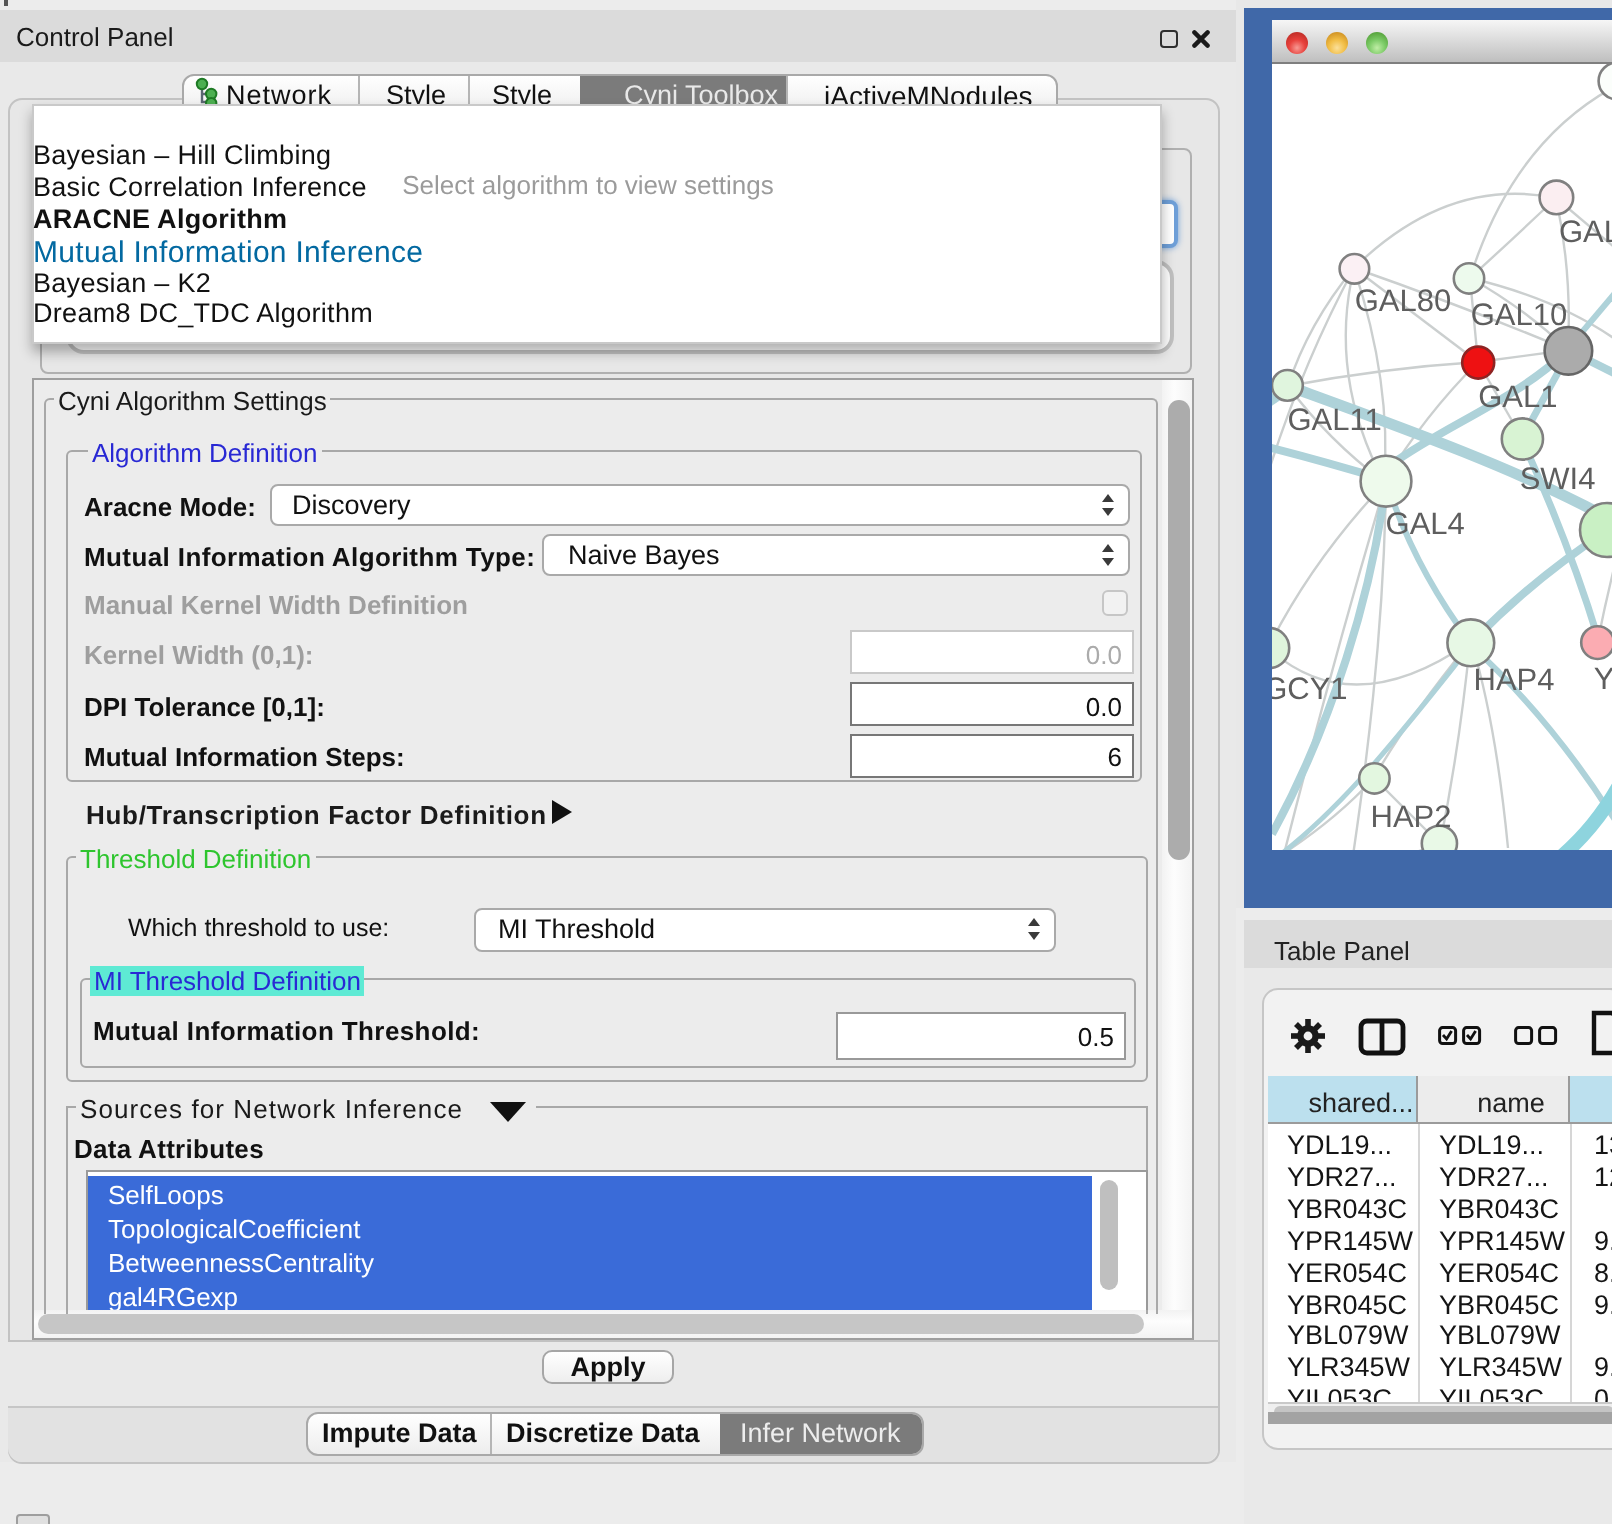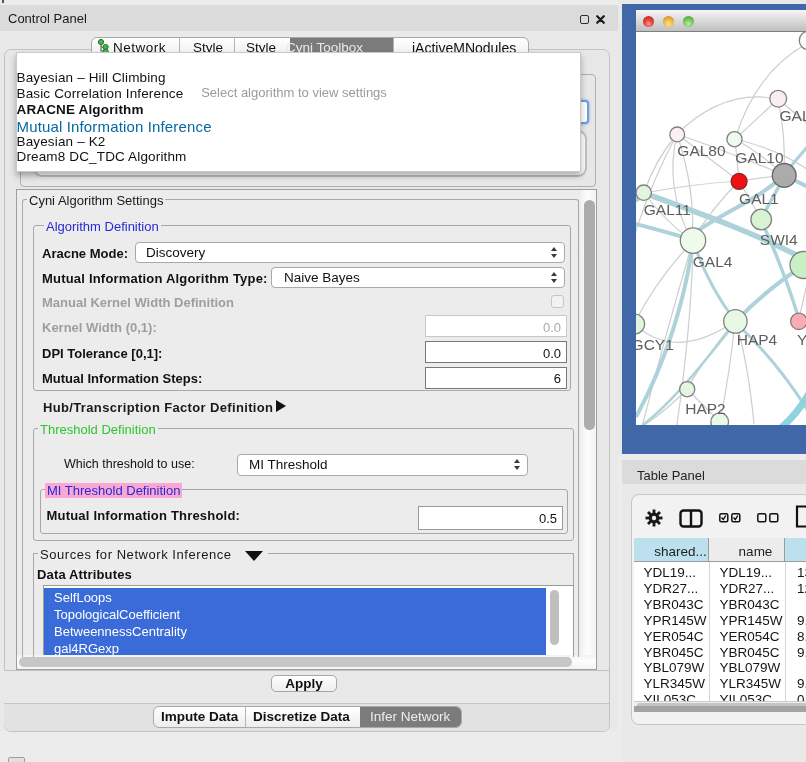--- a/index.html
+++ b/index.html
@@ -36,21 +36,21 @@
   </div>
   <svg class="abs" style="left:97px;top:38px;" width="13" height="16" viewBox="0 0 13 16">
     <path d="M4 5 L4 13 L7 13 M4 9 L7 9" stroke="#5c6672" stroke-width="1.2" fill="none"></path>
     <circle cx="4" cy="4" r="2.6" fill="#4caf50" stroke="#1e7a24" stroke-width="1"></circle>
     <circle cx="8.6" cy="9" r="2.6" fill="#4caf50" stroke="#1e7a24" stroke-width="1"></circle>
     <circle cx="8.6" cy="13.6" r="2.6" fill="#4caf50" stroke="#1e7a24" stroke-width="1"></circle>
   </svg>
   <div class="abs lbl" style="left:113px;top:40px;font-size:13.5px;letter-spacing:0.5px;color:#111;">Network</div>
   <div class="abs lbl" style="left:193px;top:40px;font-size:13.5px;color:#111;">Style</div>
   <div class="abs lbl" style="left:246px;top:40px;font-size:13.5px;color:#111;">Style</div>
-  <div class="abs lbl" style="left:286px;top:40px;font-size:13.5px;color:#e9e9e9;">Cyni Toolbox</div>
+  <div class="abs lbl" style="left:312px;top:40px;font-size:13.5px;color:#e9e9e9;">Cyni Toolbox</div>
   <div class="abs lbl" style="left:412px;top:39.5px;font-size:14px;color:#111;">jActiveMNodules</div>
 
   <div class="abs" style="left:20px;top:74px;width:576px;height:113px;border:1px solid #b0b0b0;border-radius:4px;"></div>
   <div class="abs" style="left:33px;top:100px;width:556px;height:24px;background:#fff;border:2px solid #6e9fd8;border-radius:4px;box-shadow:0 0 3px #6e9fd8;"></div>
   <div class="abs" style="left:33px;top:130px;width:554px;height:47px;background:#fdfdfd;border:2px solid #c0c0c0;border-radius:9px;"></div>
 
   <div class="abs" style="left:16px;top:52px;width:565px;height:120px;background:#ffffff;border:1px solid #c9c9c9;box-shadow:0 4px 6px rgba(0,0,0,0.30);"></div>
   <div class="abs lbl" style="left:16px;top:57px;width:556px;text-align:center;font-size:13px;color:#9b9b9b;margin-top:28px;">Select algorithm to view settings</div>
   <div class="abs lbl" style="left:16.5px;top:69.9px;font-size:13.5px;letter-spacing:0.15px;color:#111;">Bayesian – Hill Climbing</div>
   <div class="abs lbl" style="left:16.5px;top:85.8px;font-size:13.5px;letter-spacing:0.15px;color:#111;">Basic Correlation Inference</div>
@@ -106,21 +106,21 @@
   <div class="abs" style="left:33px;top:428px;width:541px;height:113px;border:1px solid #a8a8a8;border-radius:3px;"></div>
   <div class="abs lbl" style="left:38px;top:421.5px;font-size:13px;color:#2ec52e;background:#ececec;padding:0 2px;">Threshold Definition</div>
 
   <div class="abs lbl" style="left:64px;top:456.5px;width:171px;text-align:left;font-size:12.5px;font-weight:normal;color:#111;">Which threshold to use:</div>
   <div class="abs combo" style="left:237px;top:453.5px;width:291px;height:22px;background:#fff;border:1px solid #a9a9a9;border-radius:4px;"></div>
   <div class="abs lbl" style="left:249px;top:457px;font-size:13.5px;color:#111;">MI Threshold</div>
   <div class="abs" style="left:514px;top:458.5px;width:0;height:0;border-left:3.2px solid transparent;border-right:3.2px solid transparent;border-bottom:4.2px solid #3a3a3a;"></div>
   <div class="abs" style="left:514px;top:465.5px;width:0;height:0;border-left:3.2px solid transparent;border-right:3.2px solid transparent;border-top:4.2px solid #3a3a3a;"></div>
 
   <div class="abs" style="left:40px;top:489px;width:528px;height:45px;border:1px solid #a8a8a8;border-radius:3px;"></div>
-  <div class="abs lbl" style="left:45px;top:482.5px;font-size:13px;color:#2929d4;background:#f9a8d4;padding:0 2px;">MI Threshold Definition</div>
+  <div class="abs lbl" style="left:45px;top:482.5px;font-size:13px;color:#2929d4;background:#5eead4;padding:0 2px;">MI Threshold Definition</div>
 
   <div class="abs lbl" style="left:46.5px;top:508px;font-size:13px;font-weight:bold;letter-spacing:0.2px;color:#111;">Mutual Information Threshold:</div>
   <div class="abs" style="left:418px;top:506px;width:145px;height:24px;background:#fff;border:1px solid #999;"></div>
   <div class="abs lbl" style="left:418px;top:510.5px;width:139px;text-align:right;font-size:13px;color:#111;">0.5</div>
 
   <div class="abs" style="left:33px;top:553px;width:541px;height:104px;border:1px solid #a8a8a8;border-bottom:none;"></div>
   <div class="abs lbl" style="left:38px;top:546.5px;width:230px;font-size:13px;letter-spacing:0.55px;color:#1a1a1a;background:#ececec;padding:0 2px;">Sources for Network Inference</div>
   <div class="abs" style="left:244px;top:549px;width:24px;height:13px;background:#ececec;"></div>
   <div class="abs" style="left:245px;top:550.5px;width:0;height:0;border-left:9.5px solid transparent;border-right:9.5px solid transparent;border-top:10px solid #111;"></div>
 

